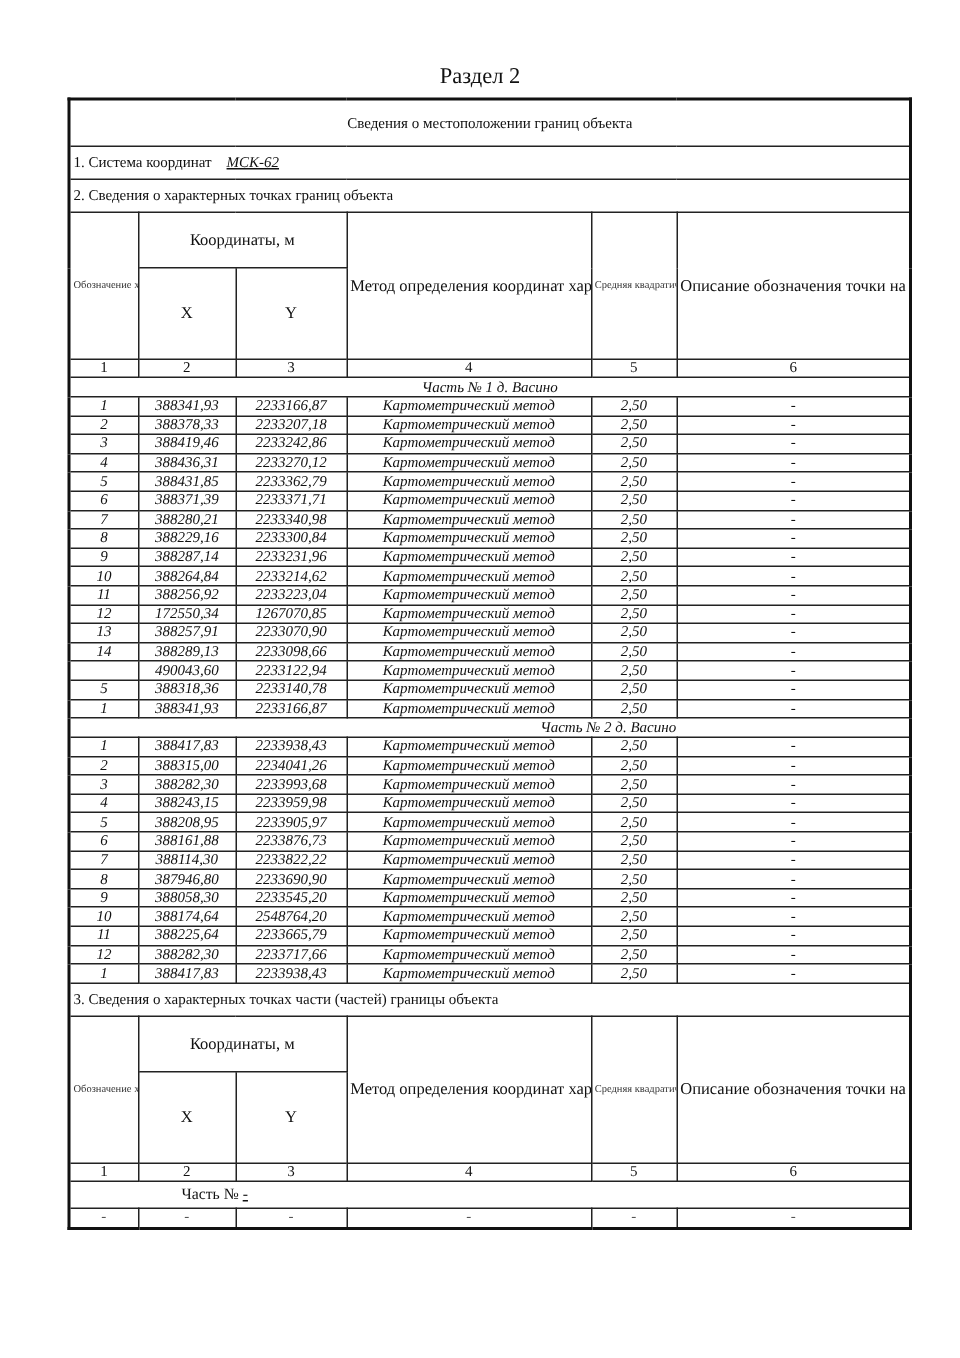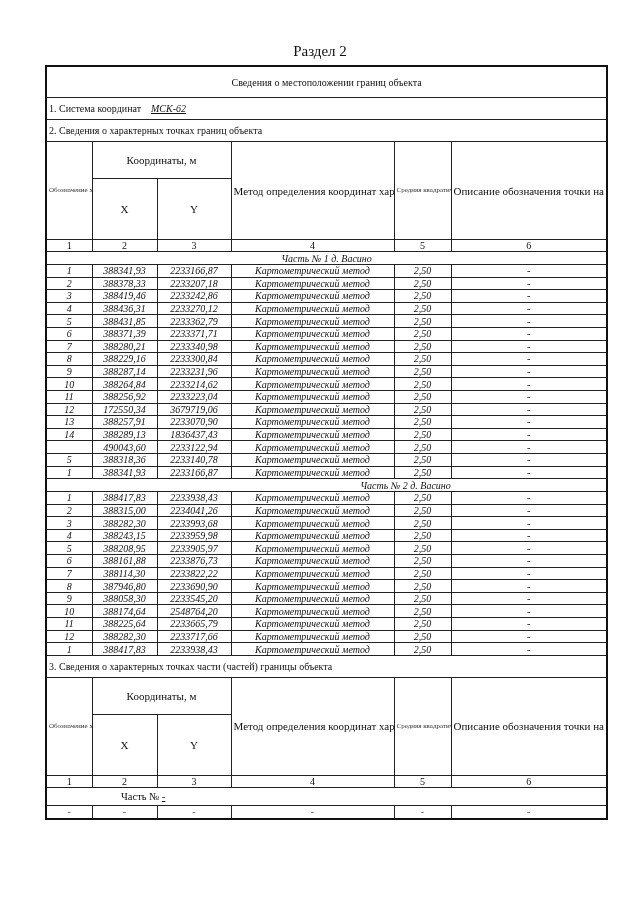--- a/index.html
+++ b/index.html
@@ -152,37 +152,37 @@
         <td style="border-left: 2px solid rgb(17, 17, 17);">11</td>
         <td>388256,92</td>
         <td>2233223,04</td>
         <td>Картометрический метод</td>
         <td>2,50</td>
         <td class="c6" style="border-right: 2px solid rgb(17, 17, 17);">-</td>
       </tr>
       <tr class="data-row">
         <td style="border-left: 2px solid rgb(17, 17, 17);">12</td>
         <td>172550,34</td>
-        <td>3679719,06</td>
+        <td>1267070,85</td>
         <td>Картометрический метод</td>
         <td>2,50</td>
         <td class="c6" style="border-right: 2px solid rgb(17, 17, 17);">-</td>
       </tr>
       <tr class="data-row">
         <td style="border-left: 2px solid rgb(17, 17, 17); text-align: center;">13</td>
         <td>388257,91</td>
         <td>2233070,90</td>
         <td>Картометрический метод</td>
         <td>2,50</td>
         <td class="c6" style="border-right: 2px solid rgb(17, 17, 17);">-</td>
       </tr>
       <tr class="data-row">
         <td style="border-left: 2px solid rgb(17, 17, 17);">14</td>
         <td>388289,13</td>
-        <td>1836437,43</td>
+        <td>2233098,66</td>
         <td>Картометрический метод</td>
         <td>2,50</td>
         <td class="c6" style="border-right: 2px solid rgb(17, 17, 17);">-</td>
       </tr>
       <tr class="data-row">
         <td style="border-left: 2px solid rgb(17, 17, 17); padding-left: 48px;">15</td>
         <td>490043,60</td>
         <td>2233122,94</td>
         <td>Картометрический метод</td>
         <td>2,50</td>

